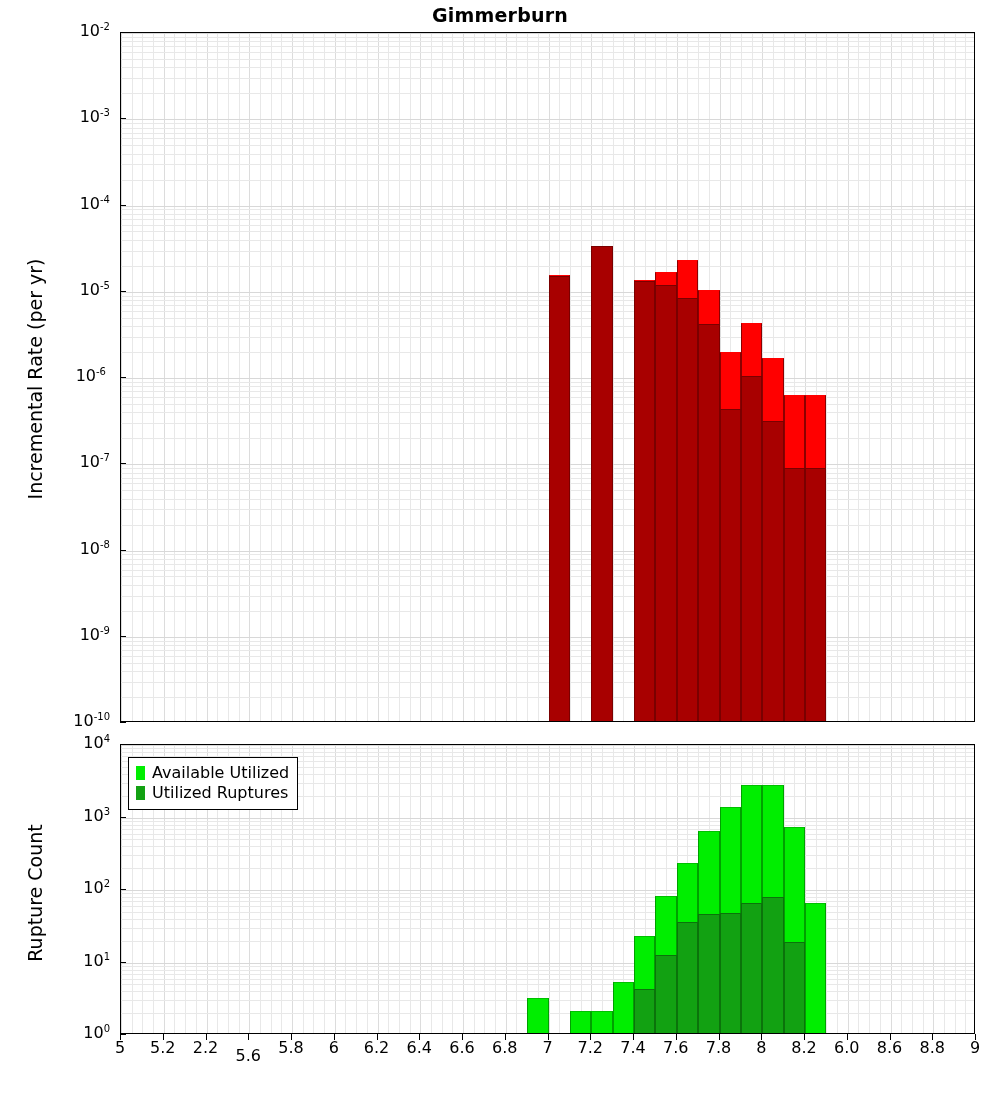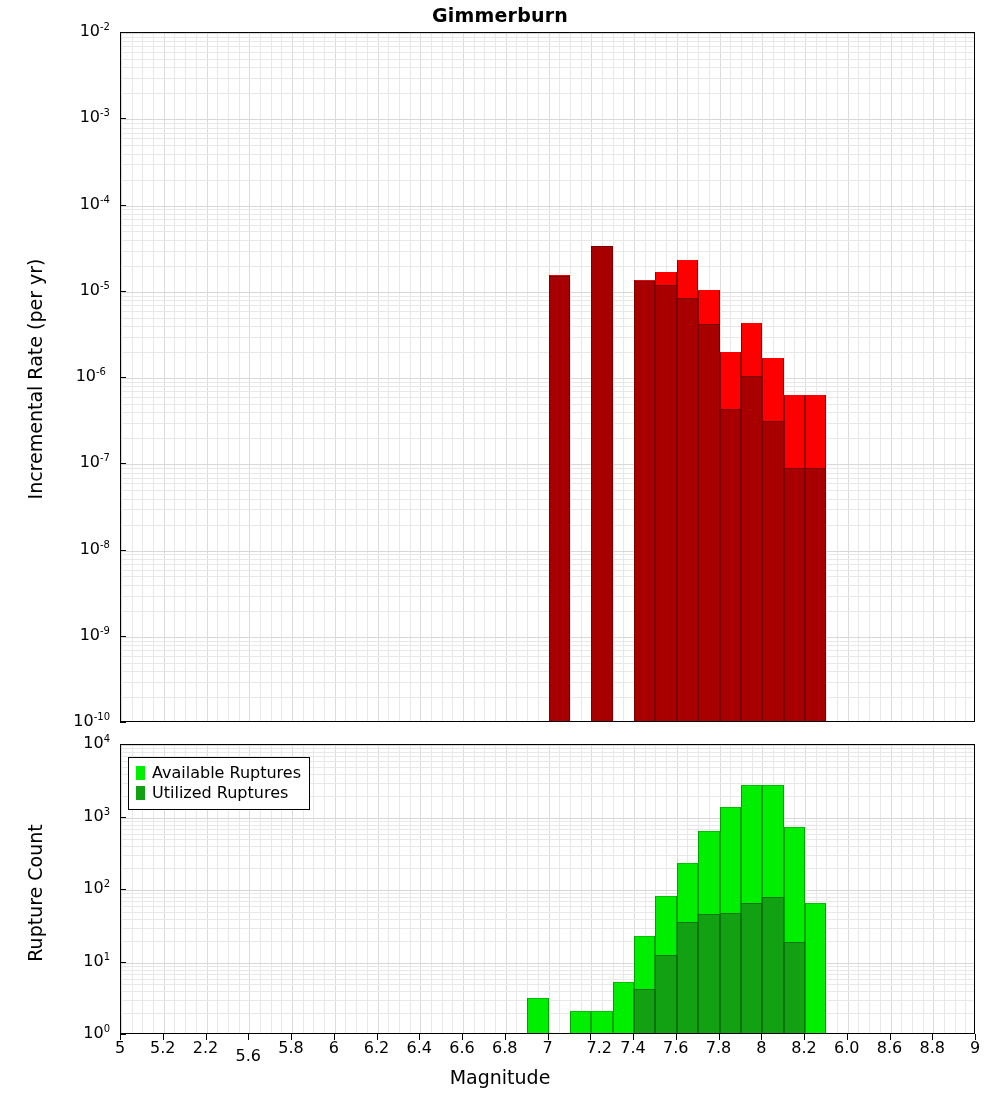--- a/index.html
+++ b/index.html
@@ -518,21 +518,21 @@
         <div class="bar bar-outer-green" style="left: 641.25px; width: 21.375px; height: 247.586px;"></div>
         <div class="bar bar-inner-green" style="left: 641.25px; width: 21.375px; height: 135.942px; z-index: 3;"></div>
         <div class="bar bar-outer-green" style="left: 662.625px; width: 21.375px; height: 206.27px;"></div>
         <div class="bar bar-inner-green" style="left: 662.625px; width: 21.375px; height: 91.0073px; z-index: 3;"></div>
         <div class="bar bar-outer-green" style="left: 684px; width: 21.375px; height: 129.948px;"></div>
       </div>
 
     <div class="legend" id="legend-bottom">
       <div class="legend-row">
         <span class="legend-swatch" id="sw-bot-0" style="background: rgb(0, 238, 0);"></span>
-        <span>Available Ruptures</span>
+        <span>Available Utilized</span>
       </div>
       <div class="legend-row">
         <span class="legend-swatch" id="sw-bot-1" style="background: rgb(18, 161, 18);"></span>
         <span>Utilized Ruptures</span>
       </div>
     </div>
   </div>
 
   <div id="yticks-top">
       <div class="ytick-wrap" style="top: 21px;">
@@ -585,33 +585,32 @@
       <div class="xtick-label" style="left: 42.75px; top: 0px;">5.2</div>
       <div class="xtick-label" style="left: 85.5px; top: 0px;">2.2</div>
       <div class="xtick-label" style="left: 128.25px; top: 8px;">5.6</div>
       <div class="xtick-label" style="left: 171px; top: 0px;">5.8</div>
       <div class="xtick-label" style="left: 213.75px; top: 0px;">6</div>
       <div class="xtick-label" style="left: 256.5px; top: 0px;">6.2</div>
       <div class="xtick-label" style="left: 299.25px; top: 0px;">6.4</div>
       <div class="xtick-label" style="left: 342px; top: 0px;">6.6</div>
       <div class="xtick-label" style="left: 384.75px; top: 0px;">6.8</div>
       <div class="xtick-label" style="left: 427.5px; top: 0px;">7</div>
-      <div class="xtick-label" style="left: 470.25px; top: 0px; margin-left: 9px;">7.2</div>
+      <div class="xtick-label" style="left: 470.25px; top: 0px;">7.2</div>
       <div class="xtick-label" style="left: 513px; top: 0px;">7.4</div>
       <div class="xtick-label" style="left: 555.75px; top: 0px;">7.6</div>
       <div class="xtick-label" style="left: 598.5px; top: 0px;">7.8</div>
       <div class="xtick-label" style="left: 641.25px; top: 0px;">8</div>
       <div class="xtick-label" style="left: 684px; top: 0px;">8.2</div>
       <div class="xtick-label" style="left: 726.75px; top: 0px;">6.0</div>
       <div class="xtick-label" style="left: 769.5px; top: 0px;">8.6</div>
       <div class="xtick-label" style="left: 812.25px; top: 0px;">8.8</div>
       <div class="xtick-label" style="left: 855px; top: 0px;">9</div>
     </div>
 
-  <div class="axis-title-x">Magnitude</div>
   <div class="axis-title-y" id="ylabel-top">Incremental Rate (per yr)</div>
   <div class="axis-title-y" id="ylabel-bottom">Rupture Count</div>
 
 <div style="position: absolute; left: 120px; top: 32px; width: 6px; height: 1px; background: rgb(0, 0, 0);"></div>
     <div style="position: absolute; left: 120px; top: 118.25px; width: 6px; height: 1px; background: rgb(0, 0, 0);"></div>
     <div style="position: absolute; left: 120px; top: 204.5px; width: 6px; height: 1px; background: rgb(0, 0, 0);"></div>
     <div style="position: absolute; left: 120px; top: 290.75px; width: 6px; height: 1px; background: rgb(0, 0, 0);"></div>
     <div style="position: absolute; left: 120px; top: 377px; width: 6px; height: 1px; background: rgb(0, 0, 0);"></div>
     <div style="position: absolute; left: 120px; top: 463.25px; width: 6px; height: 1px; background: rgb(0, 0, 0);"></div>
     <div style="position: absolute; left: 120px; top: 549.5px; width: 6px; height: 1px; background: rgb(0, 0, 0);"></div>

